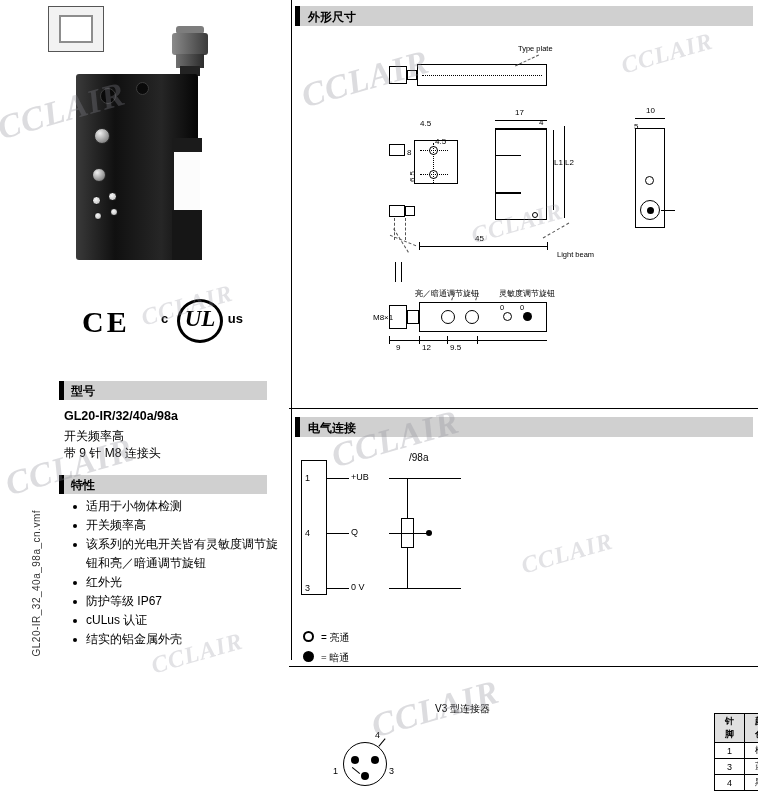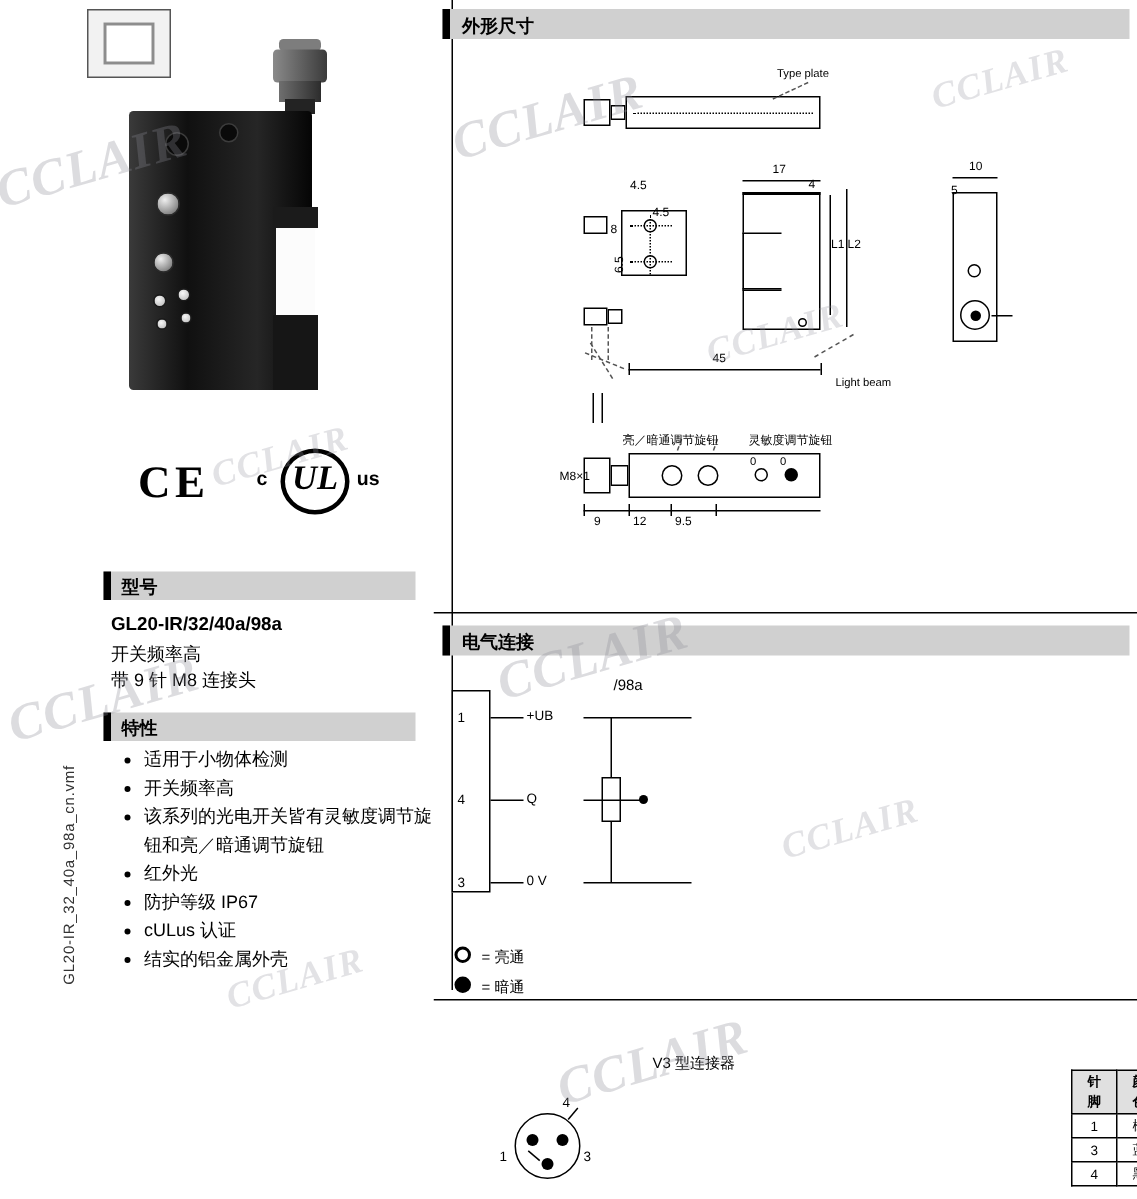--- a/index.html
+++ b/index.html
@@ -29,21 +29,21 @@
     transform: rotate(-16deg);
     pointer-events: none;
     white-space: nowrap;
     user-select: none;
   }
   .wm.small { font-size: 24px; color: rgba(150,150,160,0.28); }
 
   
   #leftcol {
     position: absolute;
-    left: 14px; top: 0;
+    left: 4px; top: 0;
     width: 288px; height: 660px;
     border-right: 1px solid #000;
     overflow: hidden;
   }
   #prodbox {
     position: absolute;
     left: 44px; top: 6px;
     width: 56px; height: 46px;
     border: 1px solid #555;
     background: #f2f2f2;
@@ -417,21 +417,21 @@
       <div class="ln-h" style="left:100px; top:588px; width:72px;"></div>
       <div class="ln-v" style="left:118px; top:478px; height:110px;"></div>
       <div class="box-o" style="left:112px; top:518px; width:13px; height:30px;"></div>
       <div class="ln-h" style="left:100px; top:533px; width:40px;"></div>
       <div class="circ-f" style="left:137px; top:530px; width:6px; height:6px;"></div>
       <div class="dim" style="left:120px; top:452px; font-size:10px;">/98a</div>
 
       <div class="circ-o" style="left:14px; top:631px; width:11px; height:11px; border-width:2px;"></div>
       <div class="legend" style="left:32px; top:631px;">= 亮通</div>
       <div class="circ-f" style="left:14px; top:651px; width:11px; height:11px;"></div>
-      <div class="legend" style="left:32px; top:651px;">= 暗通</div>
+      <div class="legend" style="left:32px; top:651px;font-family:Liberation Serif, serif;">= 暗通</div>
     </div>
 
     <div class="hr" style="top:666px;"></div>
 
 
     <div class="dim" style="left:146px; top:702px; font-size:10px;">V3 型连接器</div>
 
     <div>
       <div class="circ-o" style="left:54px; top:742px; width:44px; height:44px; border-width:1px;"></div>
       <div class="circ-f" style="left:62px; top:756px; width:8px; height:8px;"></div>

